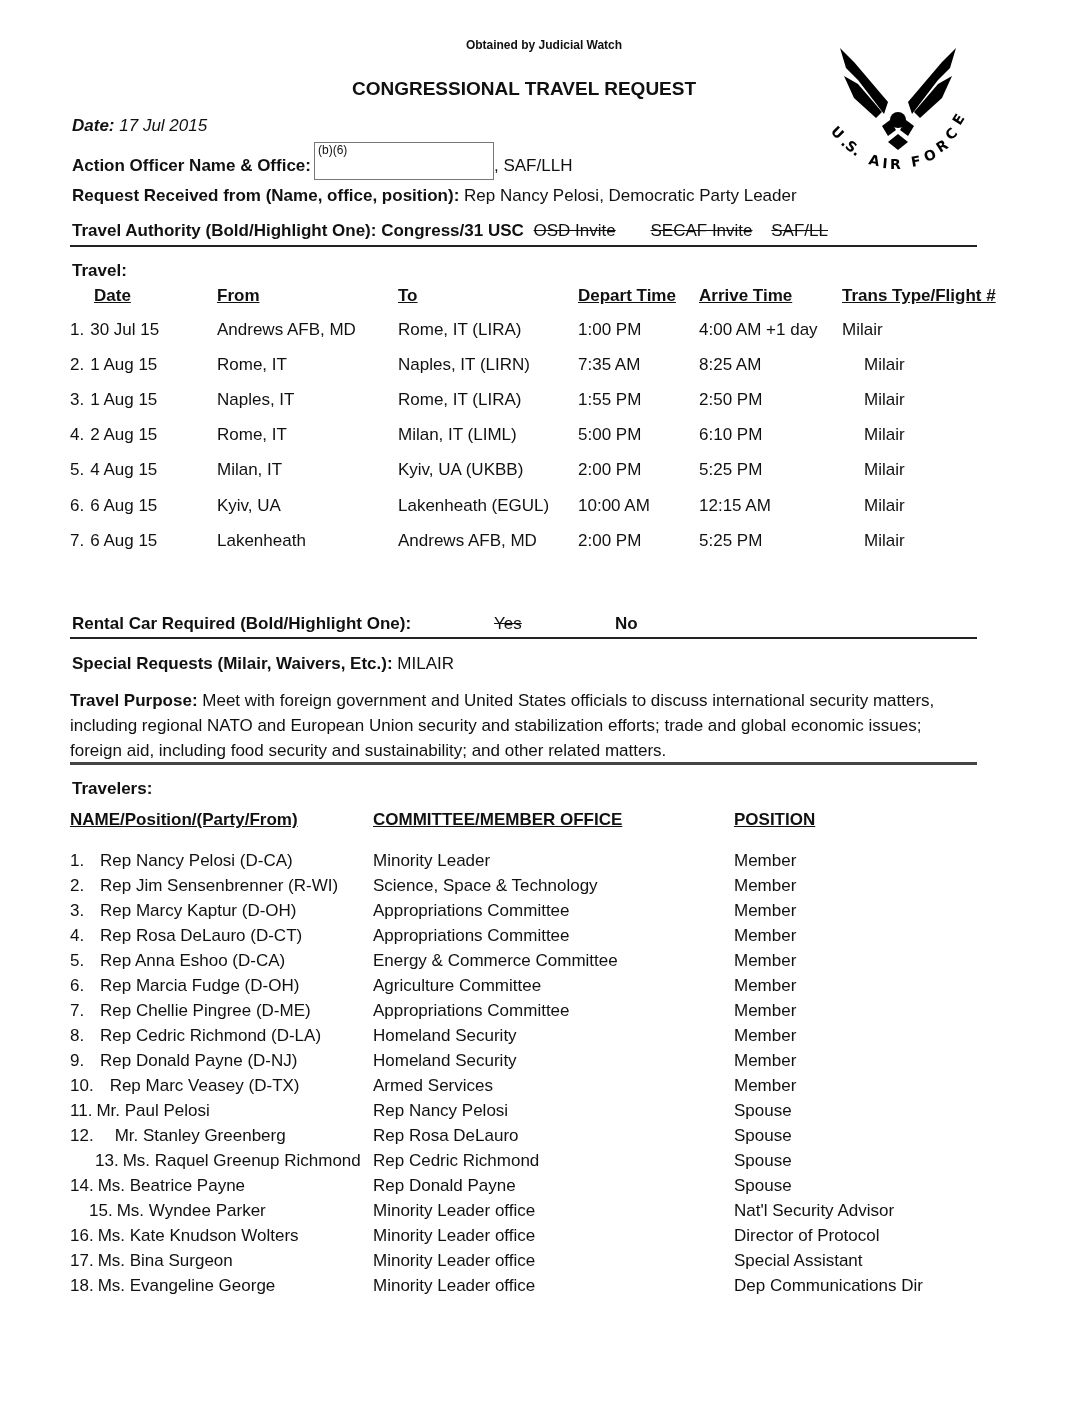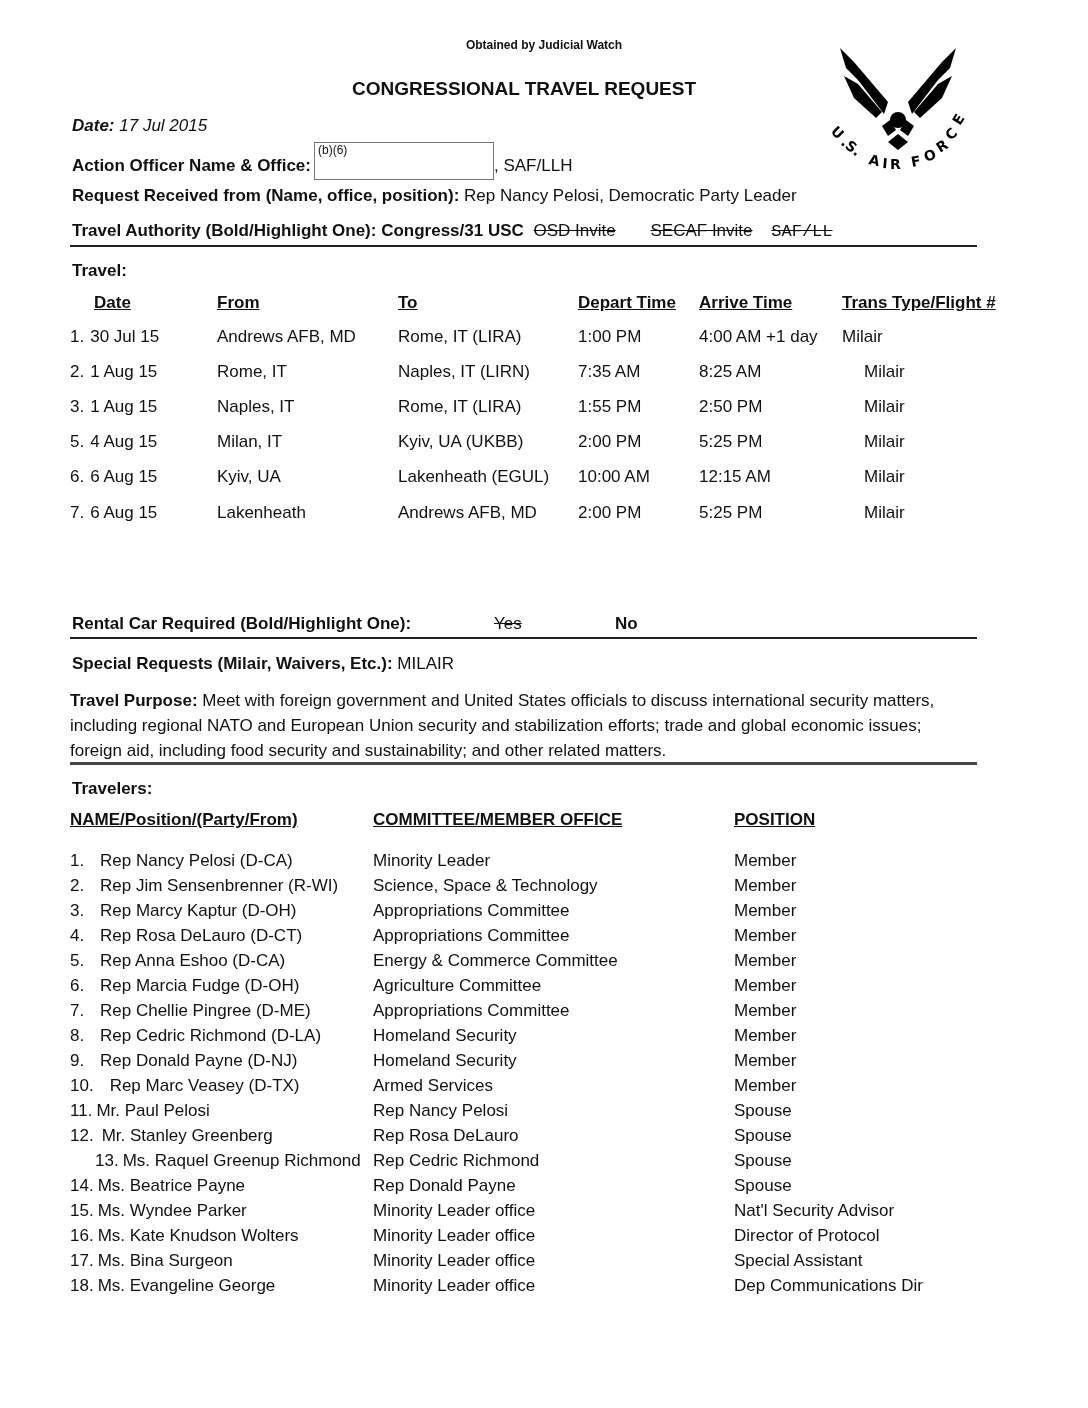--- a/index.html
+++ b/index.html
@@ -9,21 +9,21 @@
     .doc-title { left: 0; width: 1048px; top: 78px; text-align: center; font-size: 19px; font-weight: bold; }
     .line { font-size: 17px; }
     .lbl { font-weight: bold; }
     .val { font-weight: normal; }
     .redact { display: inline-block; vertical-align: middle; width: 178px; height: 36px; border: 1px solid #777; position: relative; margin-left: 3px; top: -6px; }
     .redact span { position: absolute; left: 3px; top: 0px; font-size: 12px; font-family: "Liberation Sans", sans-serif; }
     .strike { text-decoration: line-through; }
     .rule { position: absolute; left: 70px; width: 907px; height: 2px; background: #222; }
     .rule.thick { height: 3px; background: #444; }
     table { border-collapse: collapse; }
-    .travel-table { position: absolute; left: 70px; top: 287px; font-size: 17px; }
+    .travel-table { position: absolute; left: 70px; top: 280px; font-size: 17px; }
     .travel-table th { font-weight: bold; text-decoration: underline; text-align: left; padding: 0; height: 32px; }
     .travel-table td { padding: 0; height: 35.2px; }
     .c1 { width: 123px; } .c2 { width: 181px; } .c3 { width: 180px; } .c4 { width: 121px; } .c5 { width: 143px; } .c6 { width: 170px; }
     .trav-table { position: absolute; left: 70px; top: 810px; font-size: 17px; }
     .trav-table th { font-weight: bold; text-decoration: underline; text-align: left; padding: 0; height: 38px; vertical-align: top; }
     .trav-table td { padding: 0; height: 25px; }
     .t1 { width: 303px; } .t2 { width: 361px; } .t3 { width: 240px; }
     .num { display: inline-block; width: 30px; }
     .purpose { left: 70px; top: 688px; width: 905px; font-size: 17px; line-height: 25px; white-space: normal; }
     .logo { left: 818px; top: 40px; width: 160px; height: 140px; }
@@ -73,21 +73,21 @@
 <div class="abs line" style="left:72px; top:186px;">
   <span class="lbl">Request Received from (Name, office, position):</span>
   <span class="val">Rep Nancy Pelosi, Democratic Party Leader</span>
 </div>
 
 <div class="abs line" style="left:72px; top:221px;">
   <span class="lbl">Travel Authority (Bold/Highlight One):</span>
   <span class="lbl">Congress/31 USC</span>
   <span class="val strike" style="margin-left:5px;text-align:right;">OSD Invite</span>
   <span class="val strike" style="margin-left:30px;">SECAF Invite</span>
-  <span class="val strike" style="margin-left:14px;font-family:Liberation Mono, monospace;">SAF/LL</span>
+  <span class="val strike" style="margin-left:14px;">SAF/LL</span>
 </div>
 <div class="rule" style="top:245px;"></div>
 
 <div class="abs line lbl" style="left:72px; top:261px;">Travel:</div>
 
 <table class="travel-table">
   <thead>
     <tr>
       <th class="c1" style="padding-left:24px;">Date</th>
       <th class="c2">From</th>
@@ -116,20 +116,28 @@
       </tr>
       <tr>
         <td><span style="margin-right: 6px;">3.</span><span>1 Aug 15</span></td>
         <td>Naples, IT</td>
         <td>Rome, IT (LIRA)</td>
         <td>1:55 PM</td>
         <td>2:50 PM</td>
         <td style="padding-left: 22px;">Milair</td>
       </tr>
       <tr>
+        <td><span style="margin-right: 6px;">4.</span><span>2 Aug 15</span></td>
+        <td>Rome, IT</td>
+        <td>Milan, IT (LIML)</td>
+        <td>5:00 PM</td>
+        <td>6:10 PM</td>
+        <td style="padding-left: 22px;">Milair</td>
+      </tr>
+      <tr>
         <td><span style="margin-right: 6px;">5.</span><span>4 Aug 15</span></td>
         <td>Milan, IT</td>
         <td>Kyiv, UA (UKBB)</td>
         <td>2:00 PM</td>
         <td>5:25 PM</td>
         <td style="padding-left: 22px;">Milair</td>
       </tr>
       <tr>
         <td><span style="margin-right: 6px;">6.</span><span>6 Aug 15</span></td>
         <td>Kyiv, UA</td>
@@ -227,36 +235,36 @@
         <td><span class="" style="margin-right: 16px;">10.</span><span>Rep Marc Veasey (D-TX)</span></td>
         <td>Armed Services</td>
         <td>Member</td>
       </tr>
       <tr>
         <td><span class="" style="margin-right: 4px;">11.</span><span>Mr. Paul Pelosi</span></td>
         <td>Rep Nancy Pelosi</td>
         <td>Spouse</td>
       </tr>
       <tr>
-        <td><span class="" style="margin-right: 8px;">12.</span><span>Mr. Stanley Greenberg</span></td>
+        <td><span class="" style="margin-right: 21px;">12.</span><span>Mr. Stanley Greenberg</span></td>
         <td>Rep Rosa DeLauro</td>
         <td>Spouse</td>
       </tr>
       <tr>
         <td><span class="" style="margin-right: 4px; margin-left: 25px;">13.</span><span>Ms. Raquel Greenup Richmond</span></td>
         <td>Rep Cedric Richmond</td>
         <td>Spouse</td>
       </tr>
       <tr>
         <td><span class="" style="margin-right: 4px;">14.</span><span>Ms. Beatrice Payne</span></td>
         <td>Rep Donald Payne</td>
         <td>Spouse</td>
       </tr>
       <tr>
-        <td><span class="" style="margin-right: 4px;">15.</span><span>Ms. Wyndee Parker</span></td>
+        <td><span class="" style="margin-right: 4px; margin-left: 19px;">15.</span><span>Ms. Wyndee Parker</span></td>
         <td>Minority Leader office</td>
         <td>Nat'l Security Advisor</td>
       </tr>
       <tr>
         <td><span class="" style="margin-right: 4px;">16.</span><span>Ms. Kate Knudson Wolters</span></td>
         <td>Minority Leader office</td>
         <td>Director of Protocol</td>
       </tr>
       <tr>
         <td><span class="" style="margin-right: 4px;">17.</span><span>Ms. Bina Surgeon</span></td>

